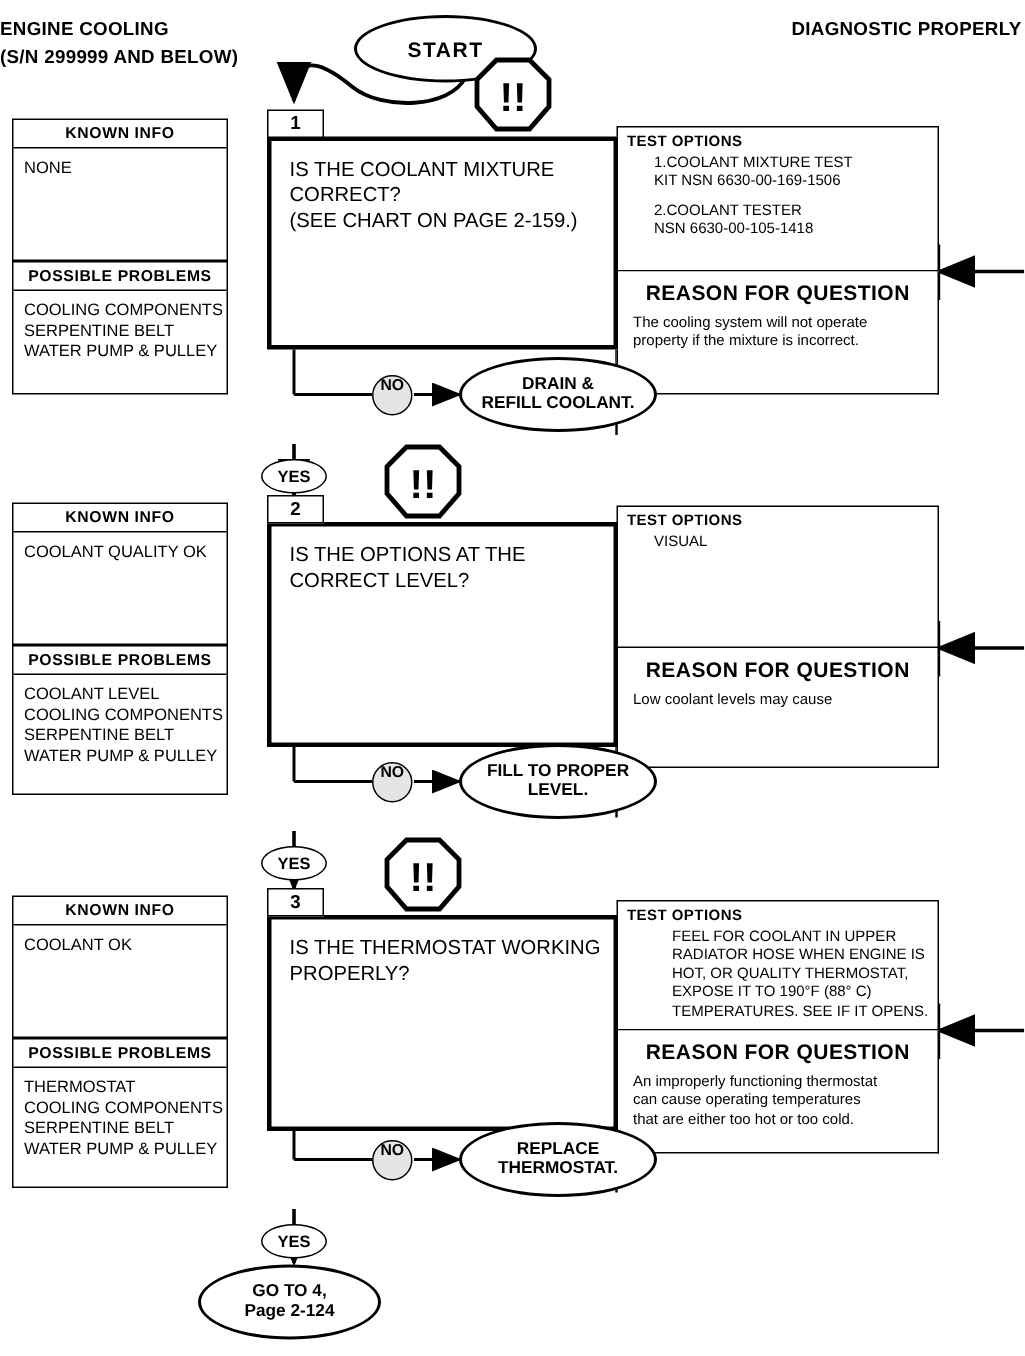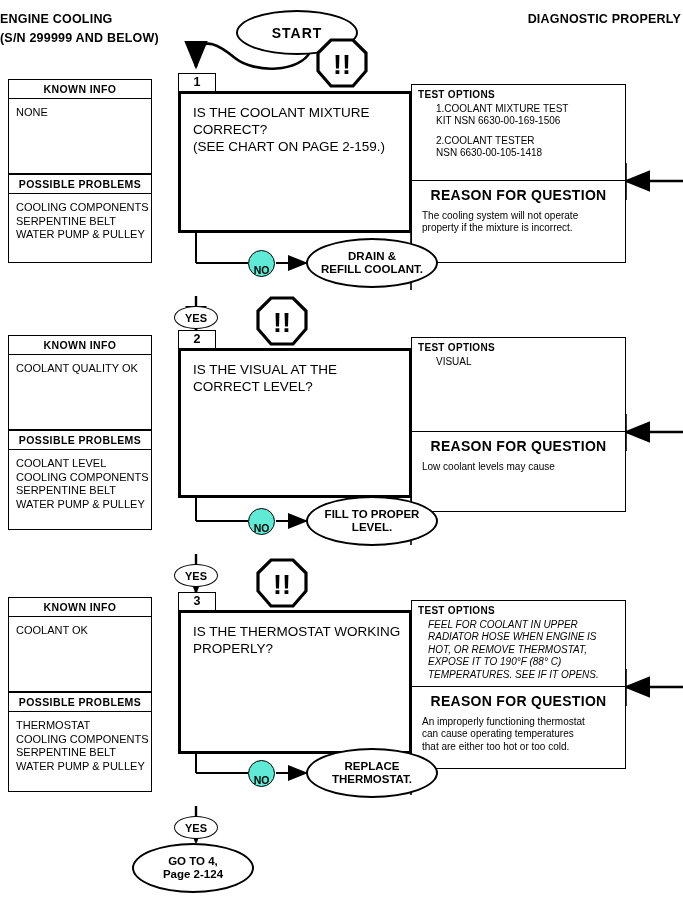--- a/index.html
+++ b/index.html
@@ -105,21 +105,21 @@
     font-size: 10px;
     font-weight: bold;
     letter-spacing: 0.3px;
     padding: 4px 0 0 6px;
   }
   .tp-body {
     font-size: 10px;
     line-height: 12.4px;
     padding: 3px 0 0 24px;
   }
-  .tp-body.tight { padding-left: 16px; font-style: italic; }
+  .tp-body.tight { padding-left: 36px; }
   .tp-body div { white-space: nowrap; }
 
   .rpanel {
     position: absolute;
     border: 1.6px solid #000;
     border-top: none;
     box-sizing: border-box;
     background: #fff;
     z-index: 2;
   }
@@ -171,23 +171,23 @@
     z-index: 6;
     margin-top: 33px;
   }
   .nonode {
     position: absolute;
     width: 27px;
     height: 27px;
     border: 1.7px solid #000;
     border-radius: 50%;
     box-sizing: border-box;
-    background: #5eead4;
+    background: #e5e5e5;
     display: flex;
-    align-items: flex-end;
+    align-items: flex-start;
     justify-content: center;
     font-size: 10.5px;
     font-weight: bold;
     z-index: 6;
   }
 
   
   .warn {
     position: absolute;
     width: 52px;
@@ -352,21 +352,21 @@
       <div>SERPENTINE BELT</div>
       <div>WATER PUMP &amp; PULLEY</div>
     </div>
   </div>
 
   <div class="steptab" style="left:178px; top:330px;">
     <span>2</span>
   </div>
   <div class="qbox" style="left:178px; top:348px; width:234px; height:150px;">
     <div class="qtext">
-      <div>IS THE VISUAL AT THE</div>
+      <div>IS THE OPTIONS AT THE</div>
       <div>CORRECT LEVEL?</div>
     </div>
   </div>
 
   <div class="tpanel" style="left:411px; top:337px; width:215px; height:95px;">
     <div class="tp-title">TEST OPTIONS</div>
     <div class="tp-body">
       <div>VISUAL</div>
     </div>
   </div>
@@ -414,21 +414,21 @@
       <div>IS THE THERMOSTAT WORKING</div>
       <div>PROPERLY?</div>
     </div>
   </div>
 
   <div class="tpanel" style="left:411px; top:600px; width:215px; height:87px;">
     <div class="tp-title">TEST OPTIONS</div>
     <div class="tp-body tight">
       <div>FEEL FOR COOLANT IN UPPER</div>
       <div>RADIATOR HOSE WHEN ENGINE IS</div>
-      <div>HOT, OR REMOVE THERMOSTAT,</div>
+      <div>HOT, OR QUALITY THERMOSTAT,</div>
       <div>EXPOSE IT TO 190°F (88° C)</div>
       <div>TEMPERATURES. SEE IF IT OPENS.</div>
     </div>
   </div>
   <div class="rpanel" style="left:411px; top:687px; width:215px; height:82px;">
     <div class="rp-title">REASON FOR QUESTION</div>
     <div class="rp-body">
       <div>An improperly functioning thermostat</div>
       <div>can cause operating temperatures</div>
       <div>that are either too hot or too cold.</div>

